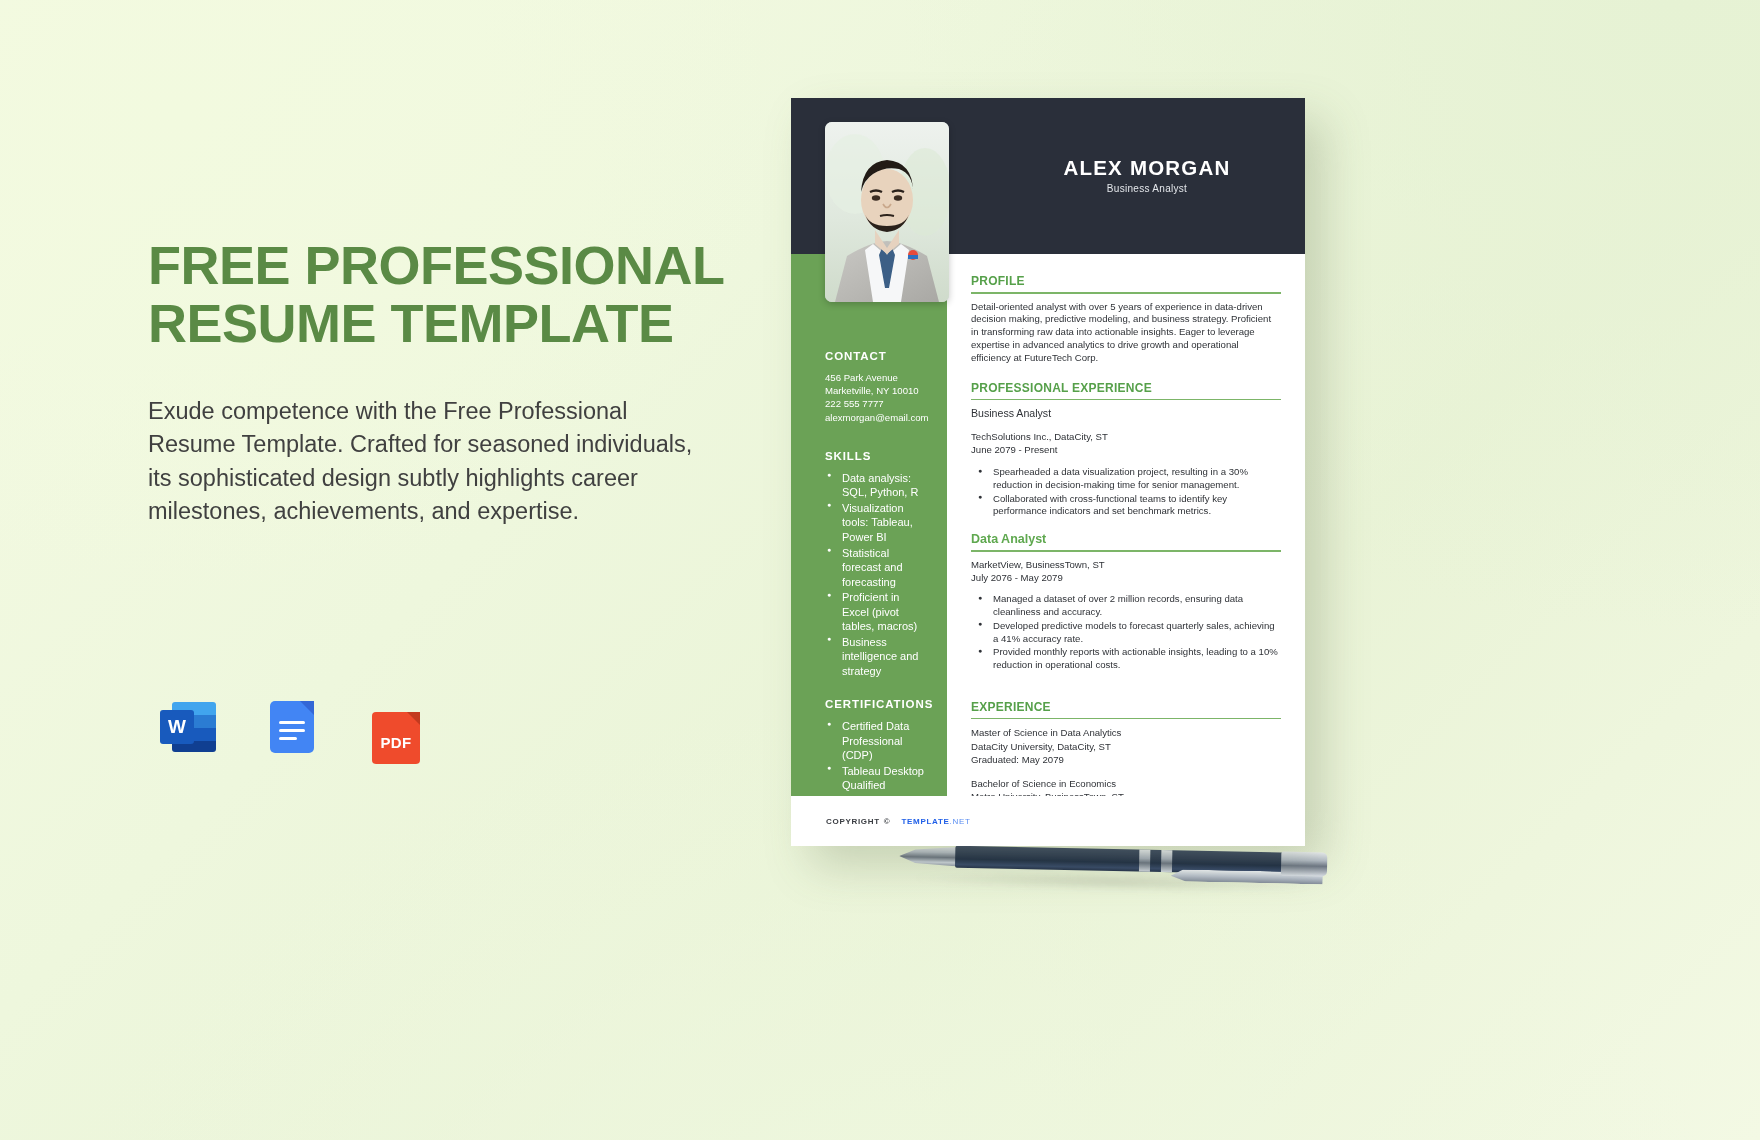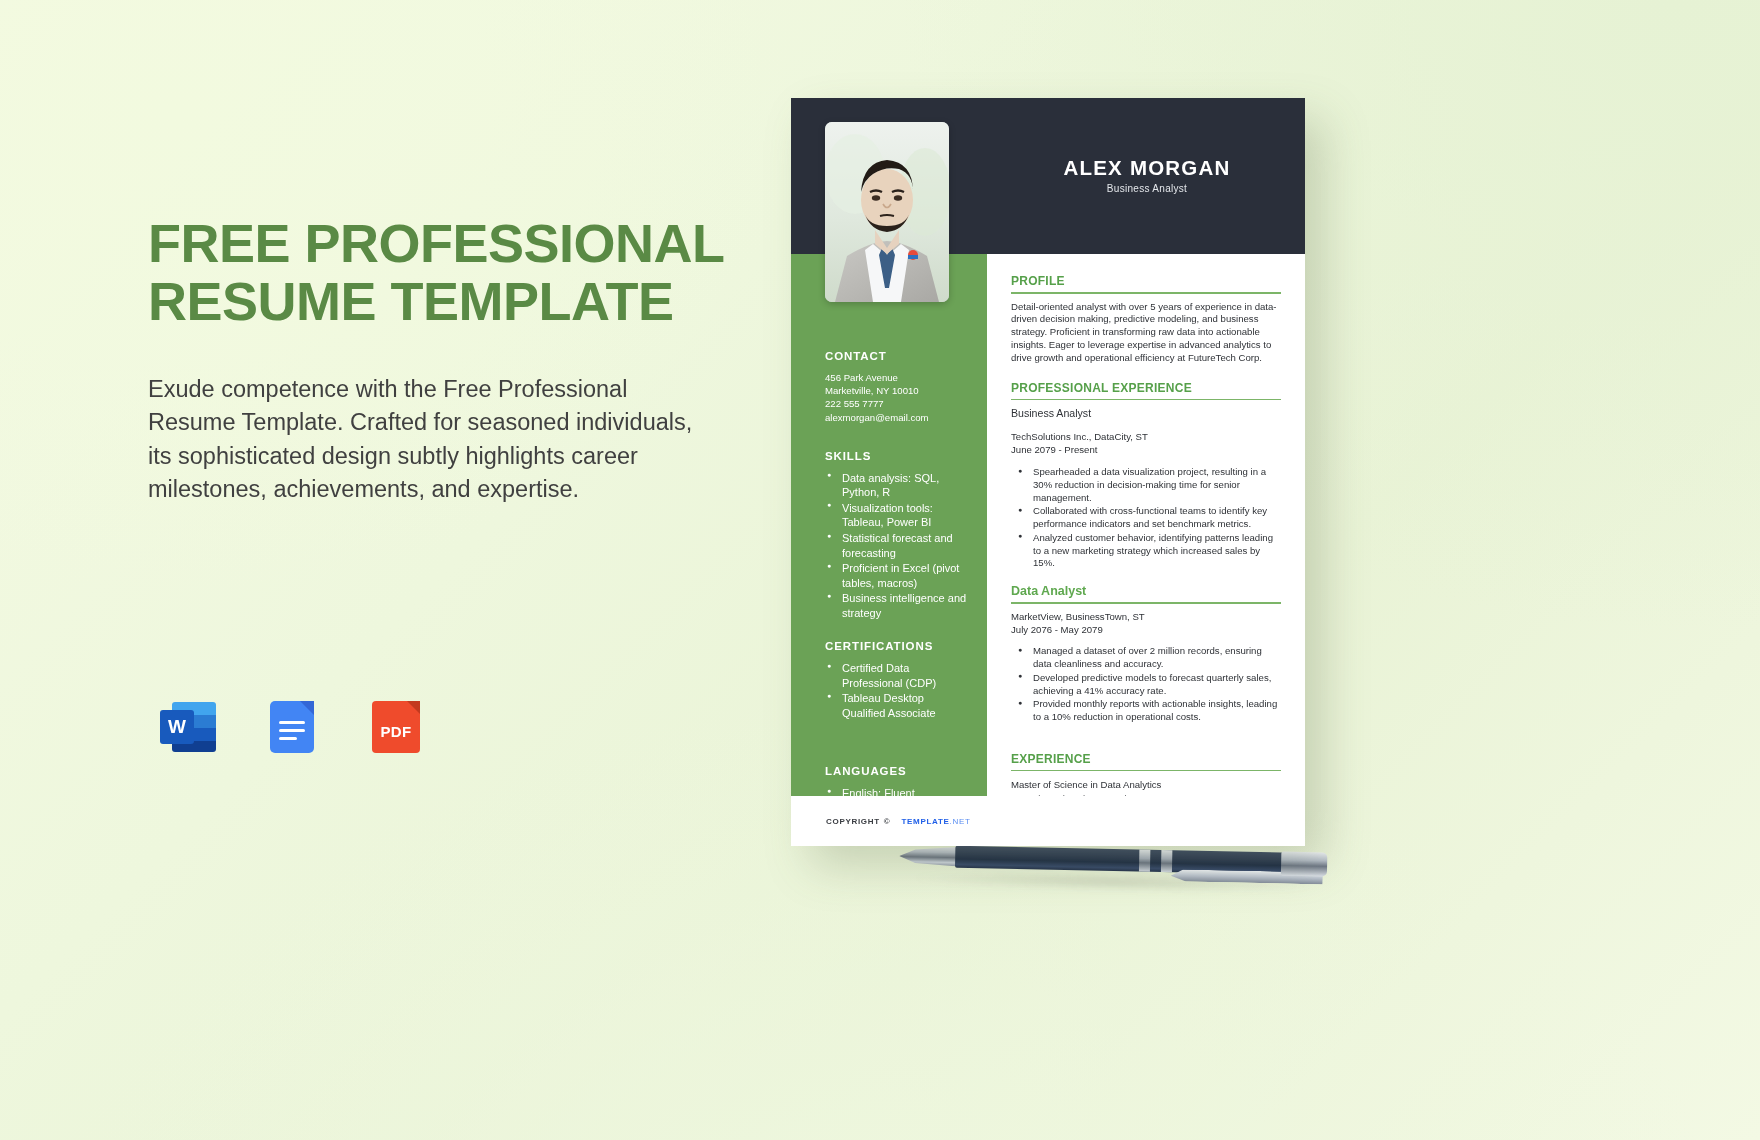--- a/index.html
+++ b/index.html
@@ -9,21 +9,21 @@
     background:
       radial-gradient(ellipse 900px 700px at 10% 10%, #f2fadf 0%, rgba(242,250,223,0) 70%),
       radial-gradient(ellipse 1100px 900px at 95% 0%, #e6f2d4 0%, rgba(230,242,212,0) 70%),
       radial-gradient(ellipse 1200px 800px at 50% 110%, #eef7de 0%, rgba(238,247,222,0) 70%),
       linear-gradient(135deg,#f4fae2 0%,#eef7dd 35%,#e9f3d6 65%,#f3f9e4 100%);
     position:relative;
   }
   .stage { position:absolute; inset:0; }
 
   
-  .promo { position:absolute; left:148px; top:214px; width:620px; }
+  .promo { position:absolute; left:148px; top:236px; width:620px; }
   .promo-title {
     font-size:54px; line-height:1.08; font-weight:700; letter-spacing:-0.5px;
     color:#5a8a45; text-transform:uppercase;
   }
   .promo-desc {
     margin-top:42px; font-size:23.5px; line-height:1.43; color:#404040;
     font-weight:400; max-width:560px;
   }
   .formats { position:absolute; left:160px; top:698px; display:flex; gap:48px; align-items:flex-end; }
   .fmt { width:56px; height:58px; position:relative; }
@@ -36,21 +36,21 @@
       color:#fff; font-size:19px; font-weight:700; font-family:"Liberation Sans",sans-serif; }
 
   
   .gdoc { position:absolute; left:6px; top:3px; width:44px; height:52px; border-radius:5px;
       background:#4285f4; }
   .gdoc-fold { position:absolute; right:0; top:0; width:0; height:0;
       border-left:14px solid transparent; border-top:14px solid #3367d6; }
   .gdoc-line { position:absolute; left:9px; height:3.4px; background:#fff; border-radius:2px; }
 
   
-  .pdfi { position:absolute; left:4px; top:3px; width:48px; height:52px; border-radius:4px;
+  .pdfi { position:absolute; left:4px; top:14px; width:48px; height:52px; border-radius:4px;
       background:#ef4b2c; display:flex; align-items:center; justify-content:center; }
   .pdfi-fold { position:absolute; right:0; top:0; width:0; height:0;
       border-left:13px solid transparent; border-top:13px solid #c33a1f; }
   .pdfi span { color:#fff; font-size:15px; font-weight:700; letter-spacing:0.3px; margin-top:8px; }
 
   
   .pen { position:absolute; left:893px; top:838px; width:440px; height:60px; transform:rotate(1.2deg); }
   .pen-barrel { position:absolute; left:62px; top:11px; width:330px; height:22px;
       background:linear-gradient(180deg,#3c4a63 0%,#2c3a52 35%,#1d2c45 60%,#35486a 85%,#22304a 100%);
       border-radius:2px 4px 4px 2px; }
@@ -81,21 +81,21 @@
   .photo { position:absolute; left:34px; top:24px; width:124px; height:180px;
       border-radius:7px; overflow:hidden; background:#cfd6d8; z-index:6;
       box-shadow:0 2px 7px rgba(0,0,0,0.22); }
   .photo svg { display:block; width:100%; height:100%; }
   .res-name { position:absolute; left:206px; top:58px; width:300px; text-align:center;
       color:#fff; font-size:20.5px; font-weight:700; letter-spacing:1.2px; }
   .res-role { position:absolute; left:206px; top:85px; width:300px; text-align:center;
       color:#e3e6ea; font-size:10px; letter-spacing:0.3px; }
 
   .res-body { position:relative; display:flex; height:592px; }
-  .col-left { width:196px; background:#6ba256; padding:96px 0 8px 0; position:relative; }
+  .col-left { width:156px; background:#6ba256; padding:96px 0 8px 0; position:relative; }
   .col-right { flex:1; background:#fff; padding:20px 24px 0 24px; }
 
   .side-sec { padding:0 18px 0 34px; }
   .side-h { color:#fff; font-size:11.5px; font-weight:700; letter-spacing:0.9px; margin-bottom:9px; }
   .side-p { color:#fff; font-size:9.6px; line-height:1.38; }
   .side-ul { list-style:none; margin:0; padding:0; }
   .side-ul li { color:#fff; font-size:11px; line-height:1.32; position:relative;
       padding-left:17px; margin-bottom:1px; }
   .side-ul li::before { content:"●"; position:absolute; left:2px; top:-0.5px; font-size:7px; }
   .gap-sm { height:19px; } .gap-md { height:26px; } .gap-lg { height:44px; }
@@ -268,21 +268,20 @@
           <div class="sec-h">PROFESSIONAL EXPERIENCE</div>
           <div class="sec-rule"></div>
           <div>
               <div>
                 <div class="job-title">Business Analyst</div>
                 <div class="meta" style="white-space: pre-line;">TechSolutions Inc., DataCity, ST
 June 2079 - Present</div>
                 <ul class="body-ul">
                   <li>Spearheaded a data visualization project, resulting in a 30% reduction in decision-making time for senior management.</li>
                   <li>Collaborated with cross-functional teams to identify key performance indicators and set benchmark metrics.</li>
-                  <li>Analyzed customer behavior, identifying patterns leading to a new marketing strategy which increased sales by 15%.</li>
                 </ul>
                 <div style="height: 13px;"></div>
               </div>
               <div>
                 <div class="job-title green">Data Analyst</div>
                 <div class="sec-rule"></div>
                 <div class="meta" style="white-space: pre-line;">MarketView, BusinessTown, ST
 July 2076 - May 2079</div>
                 <ul class="body-ul">
                   <li>Managed a dataset of over 2 million records, ensuring data cleanliness and accuracy.</li>

